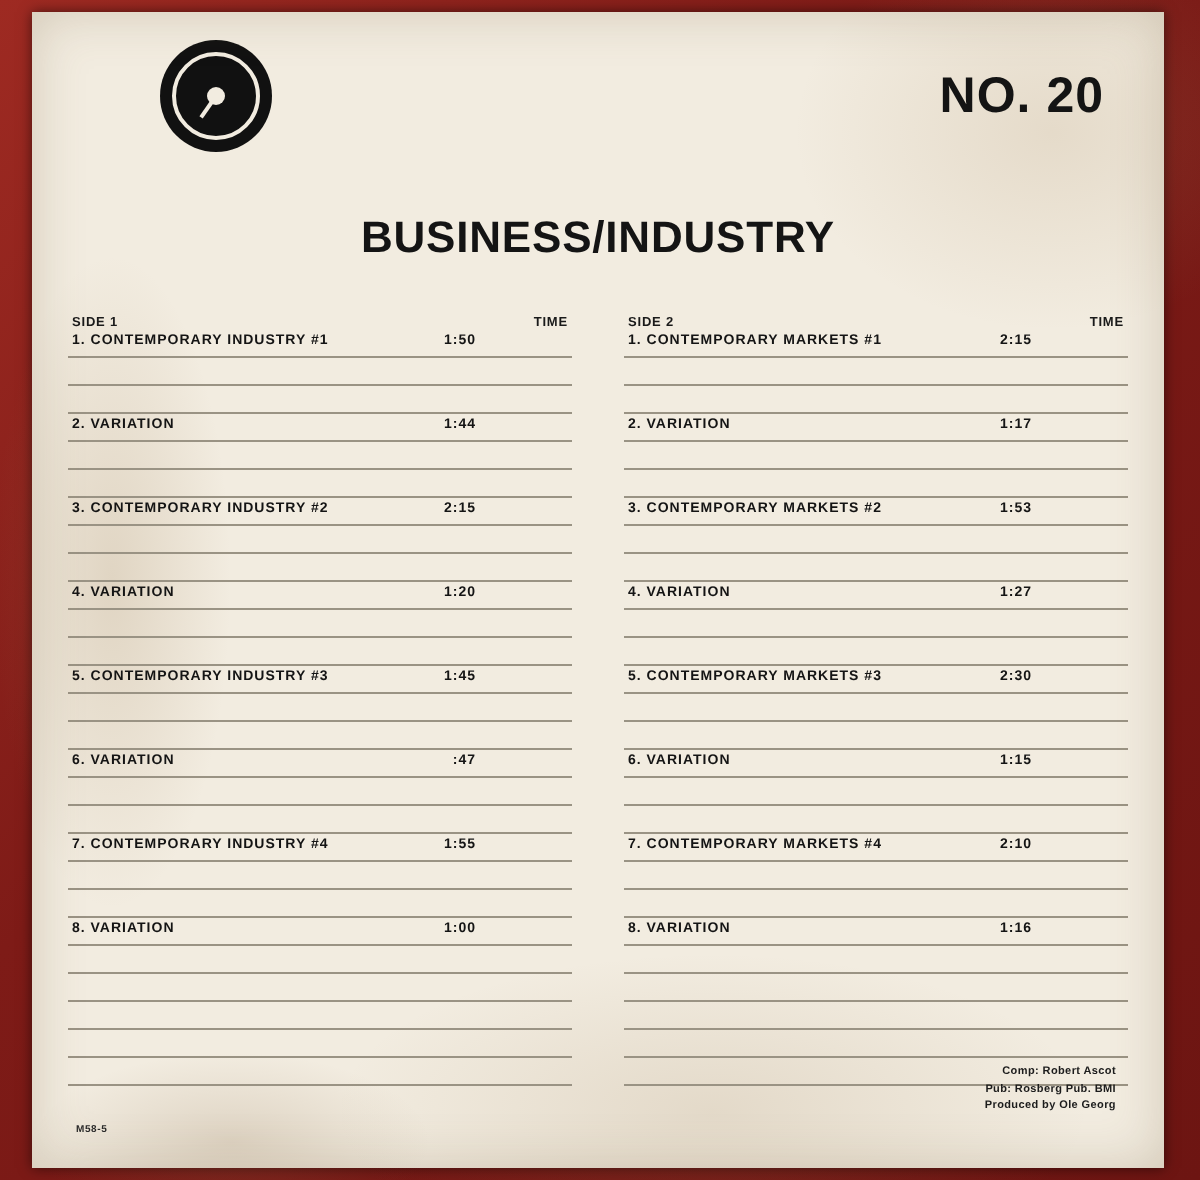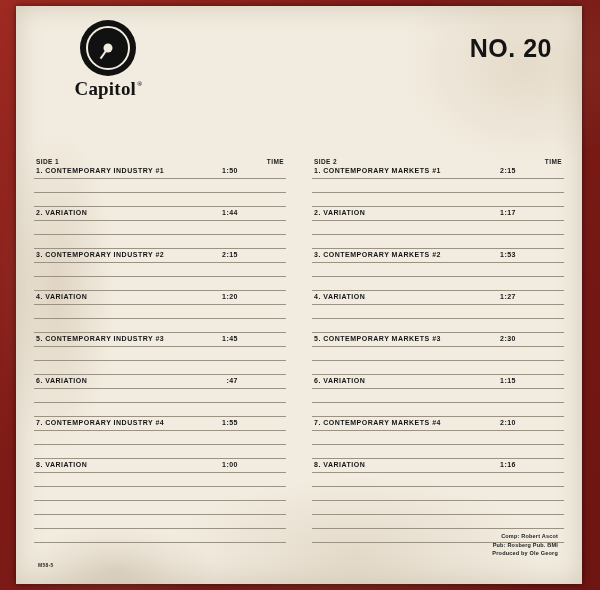--- a/index.html
+++ b/index.html
@@ -219,25 +219,25 @@
   <div class="stain s2"></div>
   <div class="stain s3"></div>
   <div class="stain s4"></div>
 
   <div class="logo">
     <div class="logo-disc">
       <div class="ring"></div>
       <div class="tick"></div>
       <div class="hole"></div>
     </div>
-    <div class="logo-word"><span>Capitol</span><span class="reg">®</span></div>
   </div>
 
   <div class="number">NO. 20</div>
 
+  <div class="title">BUSINESS/INDUSTRY</div>
 
   <div class="columns">
 
     <div class="col">
       <div class="col-head">
         <span>SIDE 1</span>
         <span>TIME</span>
       </div>
 
       <div class="track">

